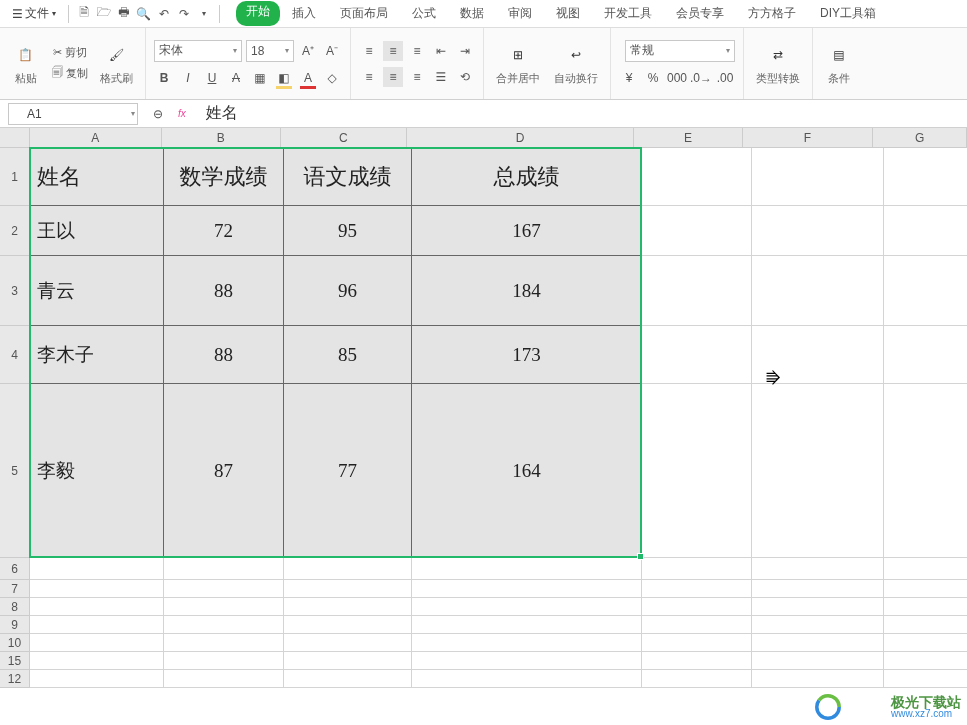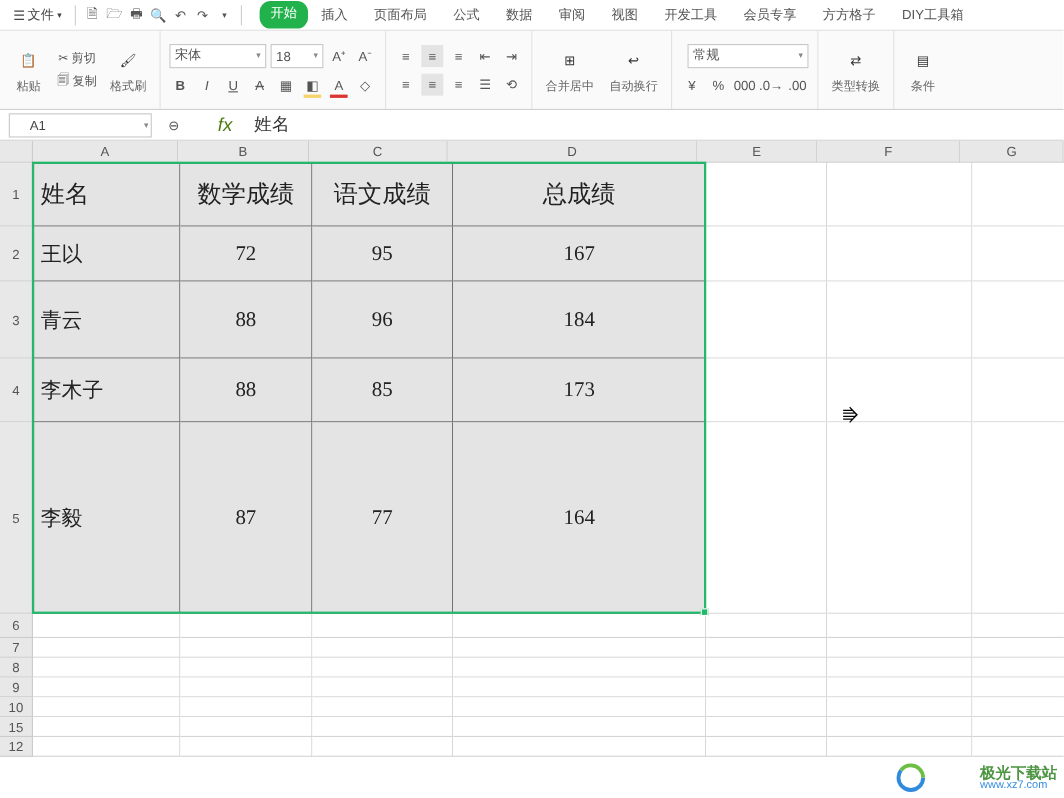--- a/index.html
+++ b/index.html
@@ -26,21 +26,21 @@
 .ribbon-btn-sm { display: flex; align-items: center; gap: 3px; font-size: 11px; color: #555; padding: 1px 2px; }
 .select-box { border: 1px solid #c8c8c8; background: #fff; height: 22px; display: flex; align-items: center; padding: 0 4px; font-size: 12px; color: #555; }
 .select-box.font { width: 88px; }
 .select-box.size { width: 48px; }
 .caret-down { font-size: 8px; color: #888; margin-left: auto; }
 .icon-cell { width: 20px; height: 20px; display: inline-flex; align-items: center; justify-content: center; color: #555; }
 
 
 .formula-bar { height: 28px; display: flex; align-items: center; border-bottom: 1px solid #d0d0d0; padding: 0 8px; gap: 10px; }
 .name-box { width: 130px; height: 22px; border: 1px solid #c8c8c8; display: flex; align-items: center; padding: 0 2px 0 18px; font-size: 12px; color: #444; position: relative; justify-content: space-between;}
-.fx-label { font-style: italic; color: #4d7c0f; font-size: 17px; margin-left: 20px; }
+.fx-label { font-style: italic; color: #ec4899; font-size: 10px; }
 .formula-input { flex: 1; padding-left: 10px; font-size: 16px; font-family: SimSun, serif; }
 
 
 .grid-wrap { position: relative; }
 .col-headers { display: flex; height: 20px; }
 .corner { width: 30px; background: #e8e8e8; border-right: 1px solid #ccc; border-bottom: 1px solid #ccc; }
 .col-h { background: #e8e8e8; border-right: 1px solid #ccc; border-bottom: 1px solid #ccc; text-align: center; font-size: 12px; color: #555; line-height: 20px; }
 .col-A { width: 134px; } .col-B { width: 120px; } .col-C { width: 128px; } .col-D { width: 230px; }
 .col-E { width: 110px; } .col-F { width: 132px; } .col-G { width: 95px; }
 .grid-body { display: flex; }

